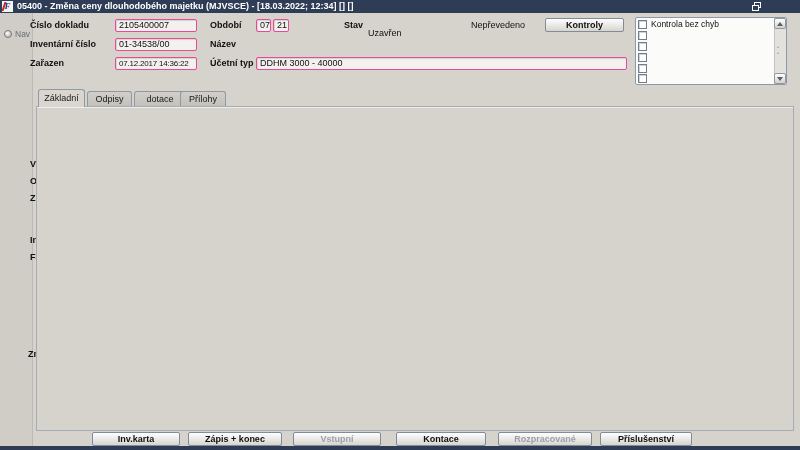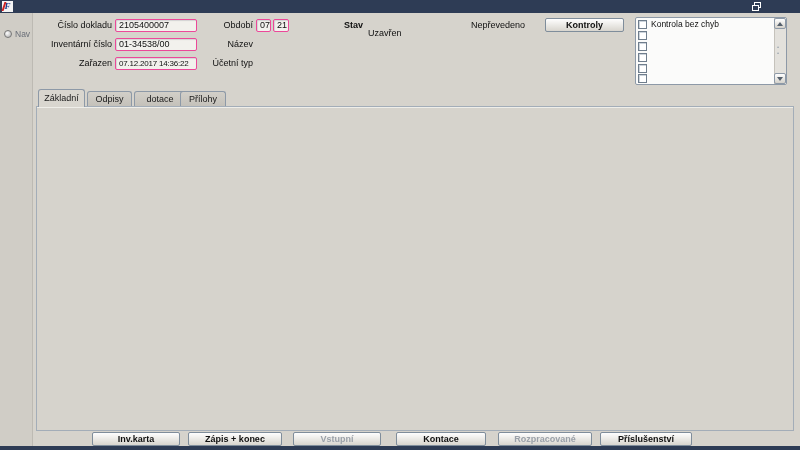--- a/index.html
+++ b/index.html
@@ -18,21 +18,21 @@
   #restore-icon .b1{left:2px;top:0;width:7px;height:6px}
   #restore-icon .b2{left:0;top:3px;width:7px;height:6px}
 
   
   #sidebar{position:absolute;left:0;top:13px;width:33px;height:433px;background:#d0cdc6;border-right:1px solid #bdbab3}
   #nav-radio{position:absolute;left:4px;top:17px;width:8px;height:8px;border-radius:50%;
     border:1px solid #777;background:radial-gradient(circle at 35% 35%,#fff,#aaa)}
   #nav-label{position:absolute;left:15px;top:15px;font-size:8.5px;font-weight:normal;color:#6a6f78;line-height:12px}
 
   
-  .lbl{position:absolute;font-size:9px;font-weight:normal;color:#101010;text-align:right;line-height:13px;white-space:nowrap}
+  .lbl{position:absolute;font-size:9px;font-weight:bold;color:#101010;line-height:13px;white-space:nowrap}
   .txt{position:absolute;font-size:9px;color:#101010;line-height:13px;white-space:nowrap}
   .txt.bold{font-weight:bold}
   .fld{position:absolute;height:13px;background:#f2f1ed;border:1px solid #ec4899;border-radius:2px;
     font-size:9px;line-height:11px;color:#101010;padding:0 3px;overflow:hidden;white-space:nowrap;
     box-shadow:inset 1px 1px 1px rgba(70,80,95,.18)}
   .fld.white{background:#fdfdfc}
   .fld.num{text-align:right}
   .fld.blue{color:#8ba3c2}
   .fld.small{font-size:8px;letter-spacing:-.2px}
   .fld.err{background:#f3b5b5;border:2px solid #b34040;line-height:10px;box-shadow:none}
@@ -72,20 +72,21 @@
 
   #bottom-strip{position:absolute;left:0;top:446px;width:800px;height:4px;background:#2e3c55}
 </style>
 </head>
 <body>
 
 <div id="screen">
 
   <div id="titlebar">
     <div id="app-icon"><span class="slash"></span><span>F</span></div>
+    <div id="title-text">05400 - Změna ceny dlouhodobého majetku (MJVSCE) - [18.03.2022; 12:34]  []  []</div>
     <div id="restore-icon">
         <div class="b b1"></div>
         <div class="b b2"></div>
       </div>
   </div>
 
   <div id="sidebar">
     <div id="nav-radio"></div>
     <div id="nav-label">Nav</div>
   </div>
@@ -117,20 +118,21 @@
       <span class="tri-down"></span>
     </div>
 
   <div class="lbl" style="left:30px;top:38px;width:82px">Inventární číslo</div>
   <div class="fld" style="left:115px;top:38px;width:82px">01-34538/00</div>
   <div class="lbl" style="left:210px;top:38px;width:43px">Název</div>
 
   <div class="lbl" style="left:30px;top:57px;width:82px">Zařazen</div>
   <div class="fld small" style="left:115px;top:57px;width:82px">07.12.2017 14:36:22</div>
   <div class="lbl" style="left:210px;top:57px;width:43px">Účetní typ</div>
+  <div class="fld" style="left:256px;top:57px;width:371px">DDHM 3000 - 40000</div>
 
   <div class="tab active" style="left:38px;top:89px;width:47px;height:18px;line-height:17px">Základní</div>
   <div class="tab" style="left:87px;top:91px;width:45px;height:16px;line-height:15px">Odpisy</div>
   <div class="tab" style="left:134px;top:91px;width:52px;height:16px;line-height:15px">dotace</div>
   <div class="tab" style="left:180px;top:91px;width:46px;height:16px;line-height:15px">Přílohy</div>
 
   <div id="content"></div>
 
   <div class="panel" style="left:115px;top:110px;width:346px;height:25px"></div>
   <div class="lbl" style="left:56px;top:116px;width:50px">DPH</div>

